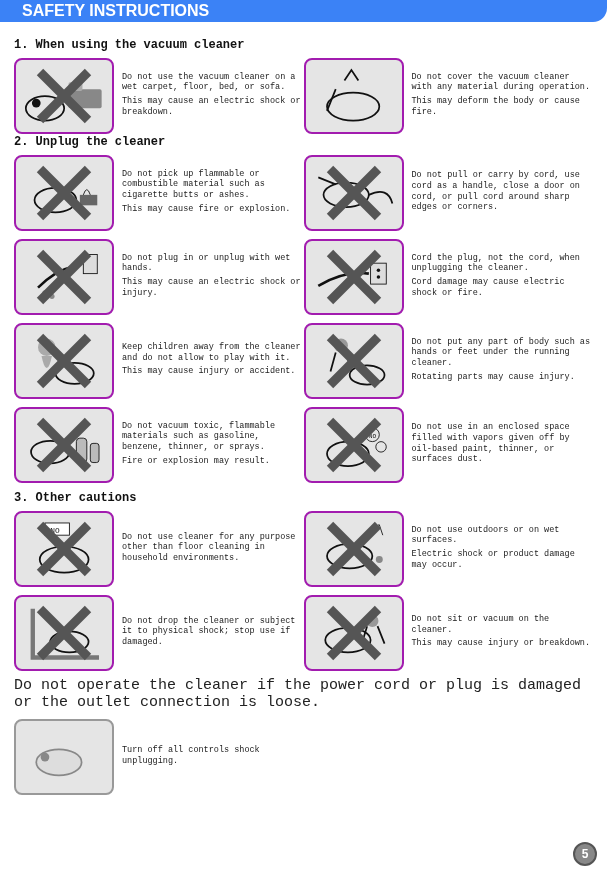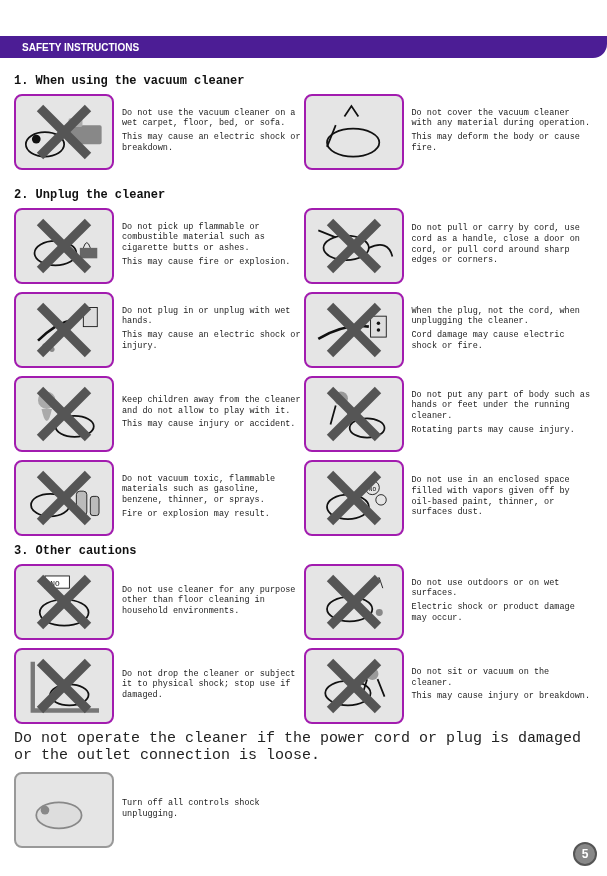--- a/index.html
+++ b/index.html
@@ -9,29 +9,28 @@
     background: #fff;
     font-family: Arial, Helvetica, sans-serif;
     font-size: 10px;
     color: #222;
     position: relative;
     overflow: hidden;
   }
   .headerbar {
     width: 100%;
     height: 22px;
-    background: #4c1d95;
+    background: #3b82f6;
     border-radius: 0 0 14px 0;
     display: flex;
     align-items: center;
     padding-left: 22px;
     color: #fff;
-    font-size: 10px;
+    font-size: 16px;
     font-weight: bold;
-    margin-top: 36px;
   }
   .content {
     padding: 10px 14px 0 14px;
     font-family: Liberation Mono, monospace;
   }
   .section-title {
     font-size: 12px;
     font-weight: bold;
     margin: 6px 0 6px 0;
     color: #111;
@@ -137,21 +136,21 @@
             <line x1="30" y1="30" x2="20" y2="55" stroke="#111" stroke-width="2"></line>
           </svg>
       </div>
       <div class="txt">
         <p>Do not cover the vacuum cleaner with any material during operation.</p>
         <p>This may deform the body or cause fire.</p>
       </div>
     </div>
   </div>
 
-  <div class="section-title" style="margin-top:18px">2. Unplug the cleaner</div>
+  <div class="section-title" style="margin-top:1px">2. Unplug the cleaner</div>
 
   <div class="row">
     <div class="col">
       <div class="thumb">
         <svg viewBox="0 0 100 76">
             <ellipse cx="40" cy="46" rx="24" ry="14" fill="none" stroke="#111" stroke-width="2"></ellipse>
             <rect x="68" y="40" width="20" height="12" fill="#666"></rect>
             <path d="M72 40 Q76 28 80 40" fill="none" stroke="#111"></path>
           </svg>
         <div class="xmark">
@@ -217,21 +216,21 @@
             <path d="M10 48 Q40 30 68 34" fill="none" stroke="#111" stroke-width="3"></path>
           </svg>
         <div class="xmark">
             <svg viewBox="0 0 60 60">
               <line x1="6" y1="6" x2="54" y2="54" stroke="#555" stroke-width="9"></line>
               <line x1="54" y1="6" x2="6" y2="54" stroke="#555" stroke-width="9"></line>
             </svg>
           </div>
       </div>
       <div class="txt">
-        <p>When the plug, not the cord, when unplugging the cleaner.</p>
+        <p>Cord the plug, not the cord, when unplugging the cleaner.</p>
         <p>Cord damage may cause electric shock or fire.</p>
       </div>
     </div>
   </div>
   <div class="sp"></div>
 
   <div class="row">
     <div class="col">
       <div class="thumb">
         <svg viewBox="0 0 100 76">

